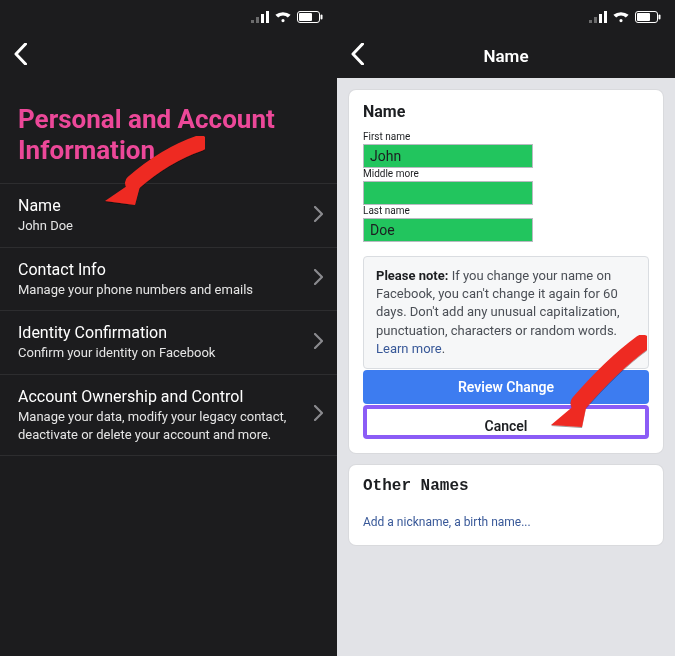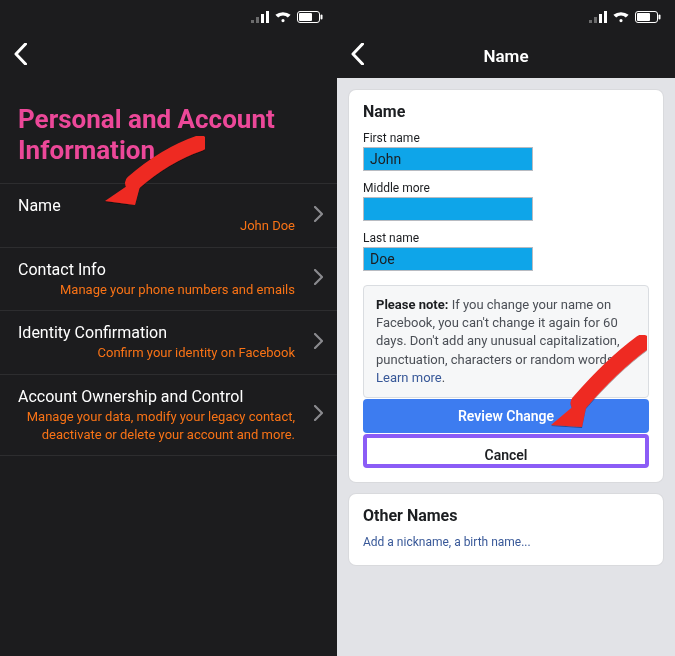--- a/index.html
+++ b/index.html
@@ -68,24 +68,23 @@
     position: relative;
   }
   .list-item .title {
     font-size: 16px;
     font-weight: 400;
     color: #fff;
     line-height: 1.25;
   }
   .list-item .sub {
     font-size: 13px;
-    color: #f97316;
+    color: #e5e5e5;
     line-height: 1.35;
     margin-top: 1px;
-    text-align: right;
   }
   .list-item .chevron {
     position: absolute;
     right: 14px;
     top: 50%;
     transform: translateY(-50%);
     color: #8a8a8e;
   }
 
   
@@ -116,32 +115,32 @@
     padding: 12px 14px 14px 14px;
     box-shadow: 0 0 0 1px rgba(0,0,0,0.04);
   }
   .card + .card { margin-top: 12px; }
   .section-heading {
     font-size: 16px;
     font-weight: 700;
     margin-bottom: 10px;
   }
   .field-label {
-    font-size: 12px;
+    font-size: 10px;
     color: #1c1e21;
-    margin-top: 10px;
+    margin-top: 0;
     margin-bottom: 2px;
   }
   .text-input {
     font-family: inherit;
     font-size: 14px;
     padding: 4px 6px;
     width: 170px;
     border: 1px solid #b8bbc1;
-    background: #0ea5e9;
+    background: #22c55e;
     color: #1c1e21;
     display:block;
     height: 24px;
   }
   .note-box {
     background: #f6f7f8;
     border: 1px solid #dadde1;
     border-radius: 4px;
     padding: 10px 12px;
     font-size: 13px;
@@ -331,21 +330,21 @@
 
         <div class="note-box">
           <span class="bold">Please note:</span><span> If you change your name on Facebook, you can't change it again for 60 days. Don't add any unusual capitalization, punctuation, characters or random words. </span><span class="learn-more">Learn more</span><span>.</span>
         </div>
 
         <div class="btn primary">Review Change</div>
         <div class="btn secondary">Cancel</div>
       </div>
 
       <div class="card">
-        <div class="section-heading" style="margin-bottom:6px;">Other Names</div>
+        <div class="section-heading" style="margin-bottom:16px;font-family:Liberation Mono, monospace;">Other Names</div>
         <div class="add-nick">Add a nickname, a birth name...</div>
       </div>
 
     </div>
 
     <svg class="arrow" style="left:210px; top:335px;" width="100" height="95" viewBox="0 0 100 95">
       <defs>
           <filter id="sh2">
             <feDropShadow dx="0" dy="1" stdDeviation="0.6" flood-opacity="0.4"></feDropShadow>
           </filter>

